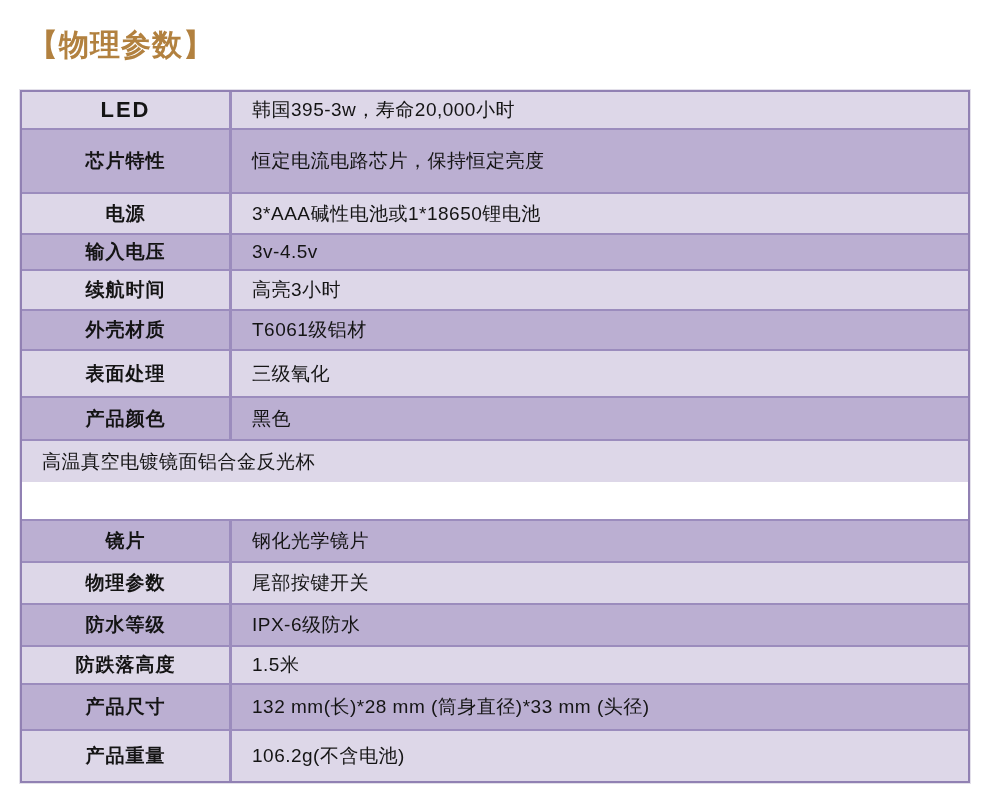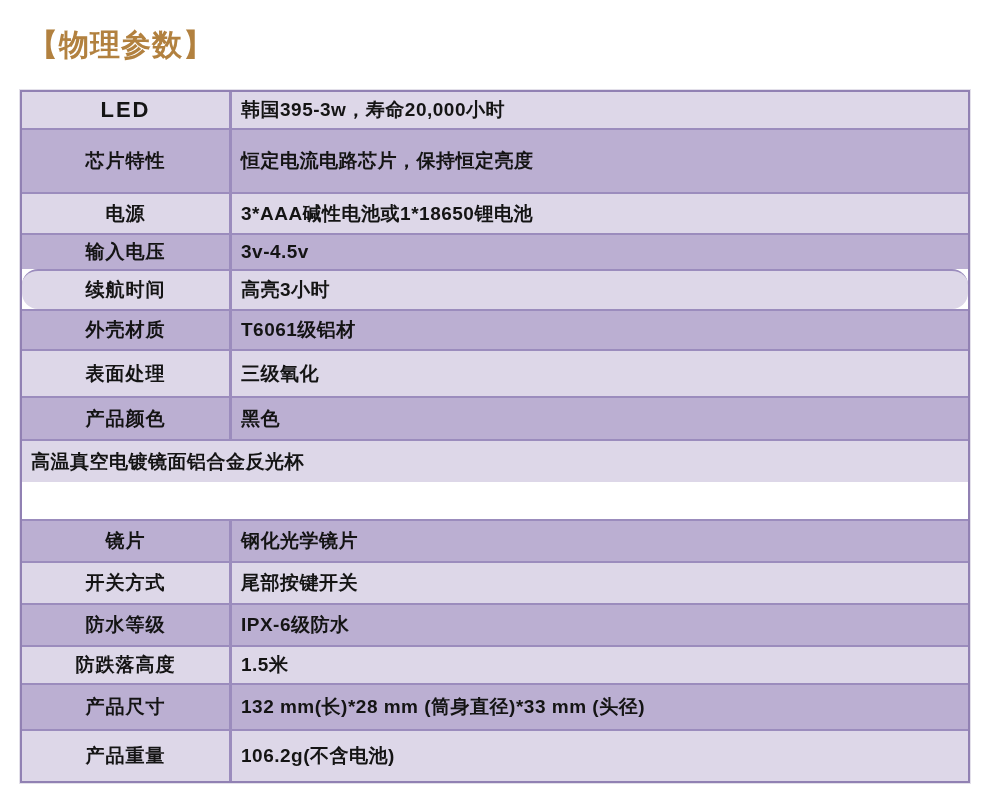--- a/index.html
+++ b/index.html
@@ -51,33 +51,33 @@
     justify-content:center;
     font-size:19px;
     font-weight:bold;
     color:var(--text);
     letter-spacing:1px;
   }
   .value-cell{
     flex:1;
     display:flex;
     align-items:center;
-    padding-left:9px;
+    padding-left:20px;
     font-size:19px;
-    font-weight:bold;
+    font-weight:normal;
     color:var(--text);
     letter-spacing:0.5px;
   }
   
   .spec-row:nth-child(1){height:36px;}
   .spec-row:nth-child(1) .label-cell{font-size:22px;letter-spacing:2px;}
   .spec-row:nth-child(2){height:62px;}
   .spec-row:nth-child(3){height:39px;}
   .spec-row:nth-child(4){height:34px;}
-  .spec-row:nth-child(5){height:38px;border-radius:16px;}
+  .spec-row:nth-child(5){height:38px;}
   .spec-row:nth-child(6){height:38px;}
   .spec-row:nth-child(7){height:45px;}
   .spec-row:nth-child(8){height:41px;}
   .spec-row:nth-child(9){height:41px;}
   .spec-row:nth-child(10){height:40px;margin-top:37px;}
   .spec-row:nth-child(11){height:40px;}
   .spec-row:nth-child(12){height:40px;}
   .spec-row:nth-child(13){height:36px;text-align:right;}
   .spec-row:nth-child(14){height:44px;}
   .spec-row:nth-child(15){height:50px;}
@@ -121,21 +121,21 @@
     <div class="value-cell">黑色</div>
   </div>
     <div class="spec-row light">
     <div class="value-cell">高温真空电镀镜面铝合金反光杯</div>
   </div>
     <div class="spec-row dark">
     <div class="label-cell">镜片</div>
     <div class="value-cell">钢化光学镜片</div>
   </div>
     <div class="spec-row light">
-    <div class="label-cell">开关方式</div>
+    <div class="label-cell">物理参数</div>
     <div class="value-cell">尾部按键开关</div>
   </div>
     <div class="spec-row dark">
     <div class="label-cell">防水等级</div>
     <div class="value-cell">IPX-6级防水</div>
   </div>
     <div class="spec-row light">
     <div class="label-cell">防跌落高度</div>
     <div class="value-cell">1.5米</div>
   </div>

